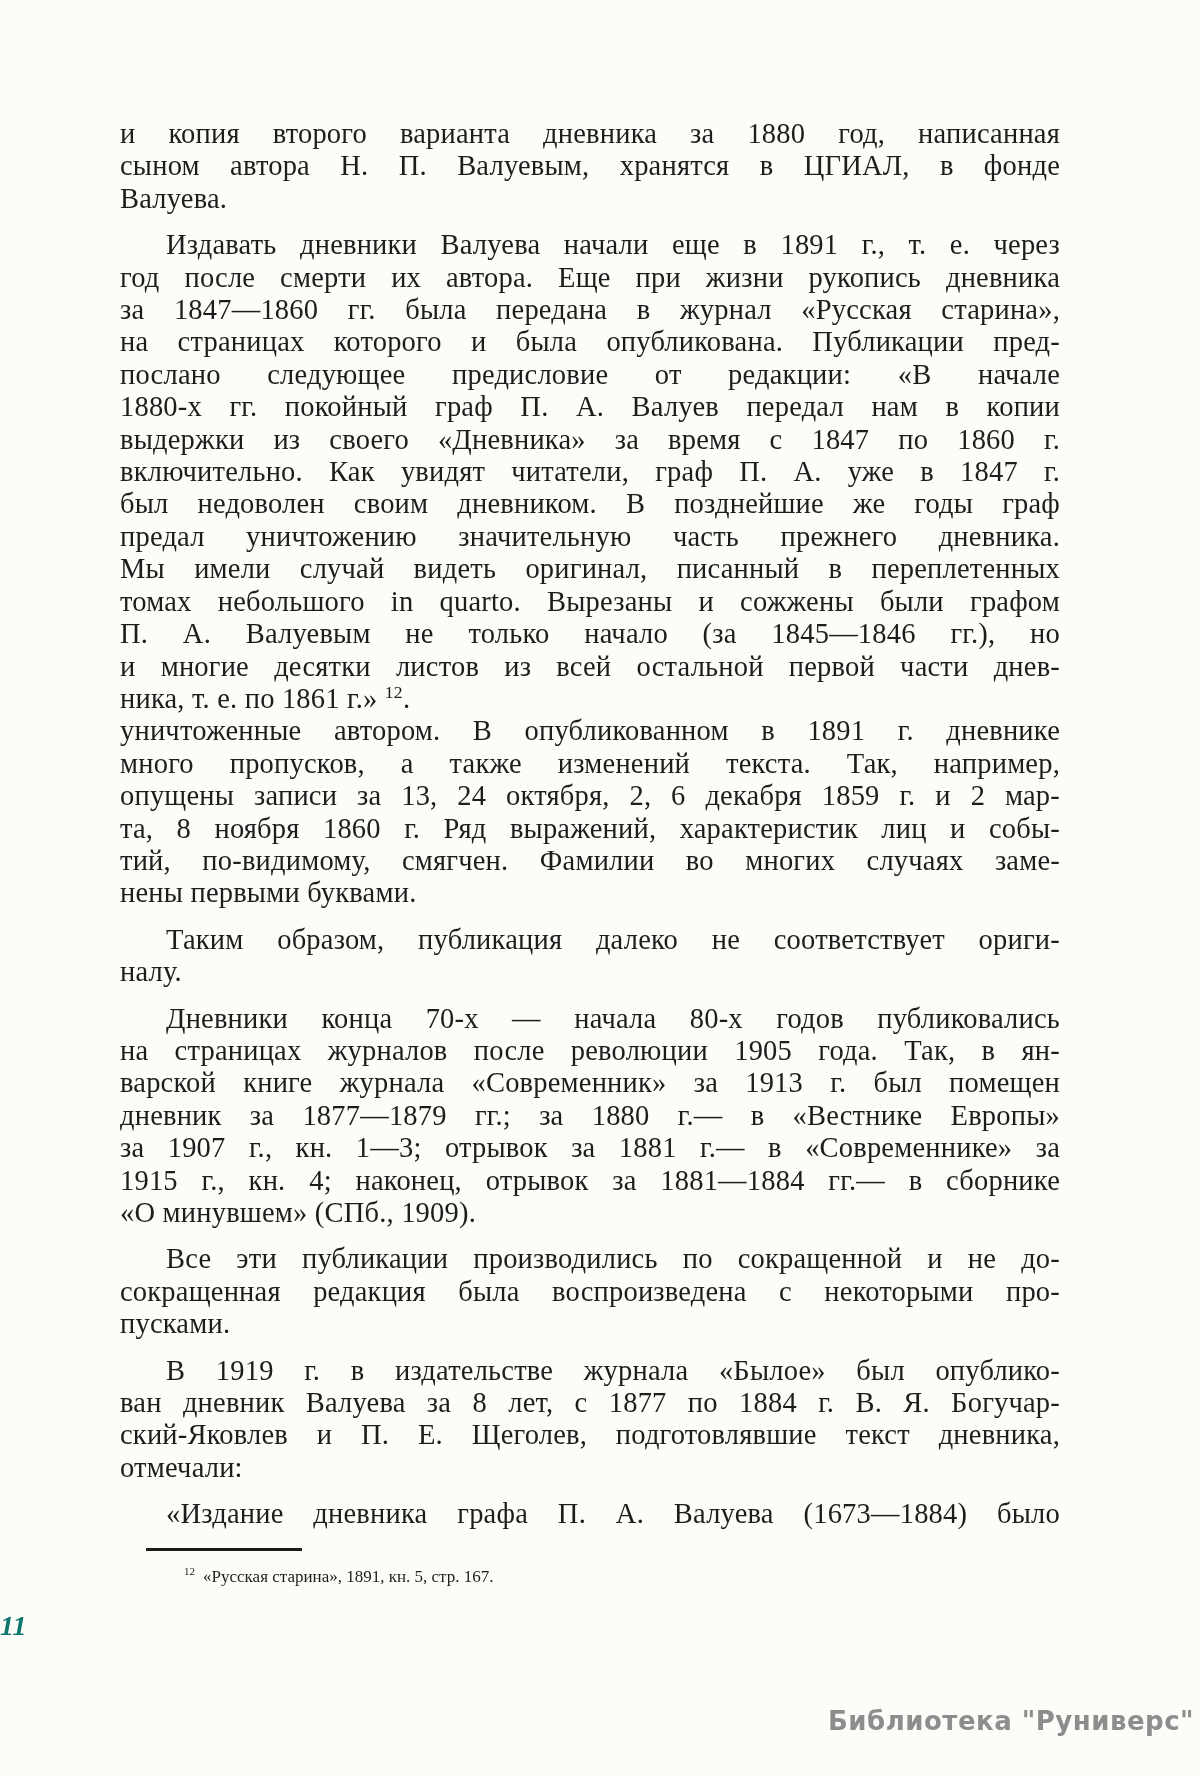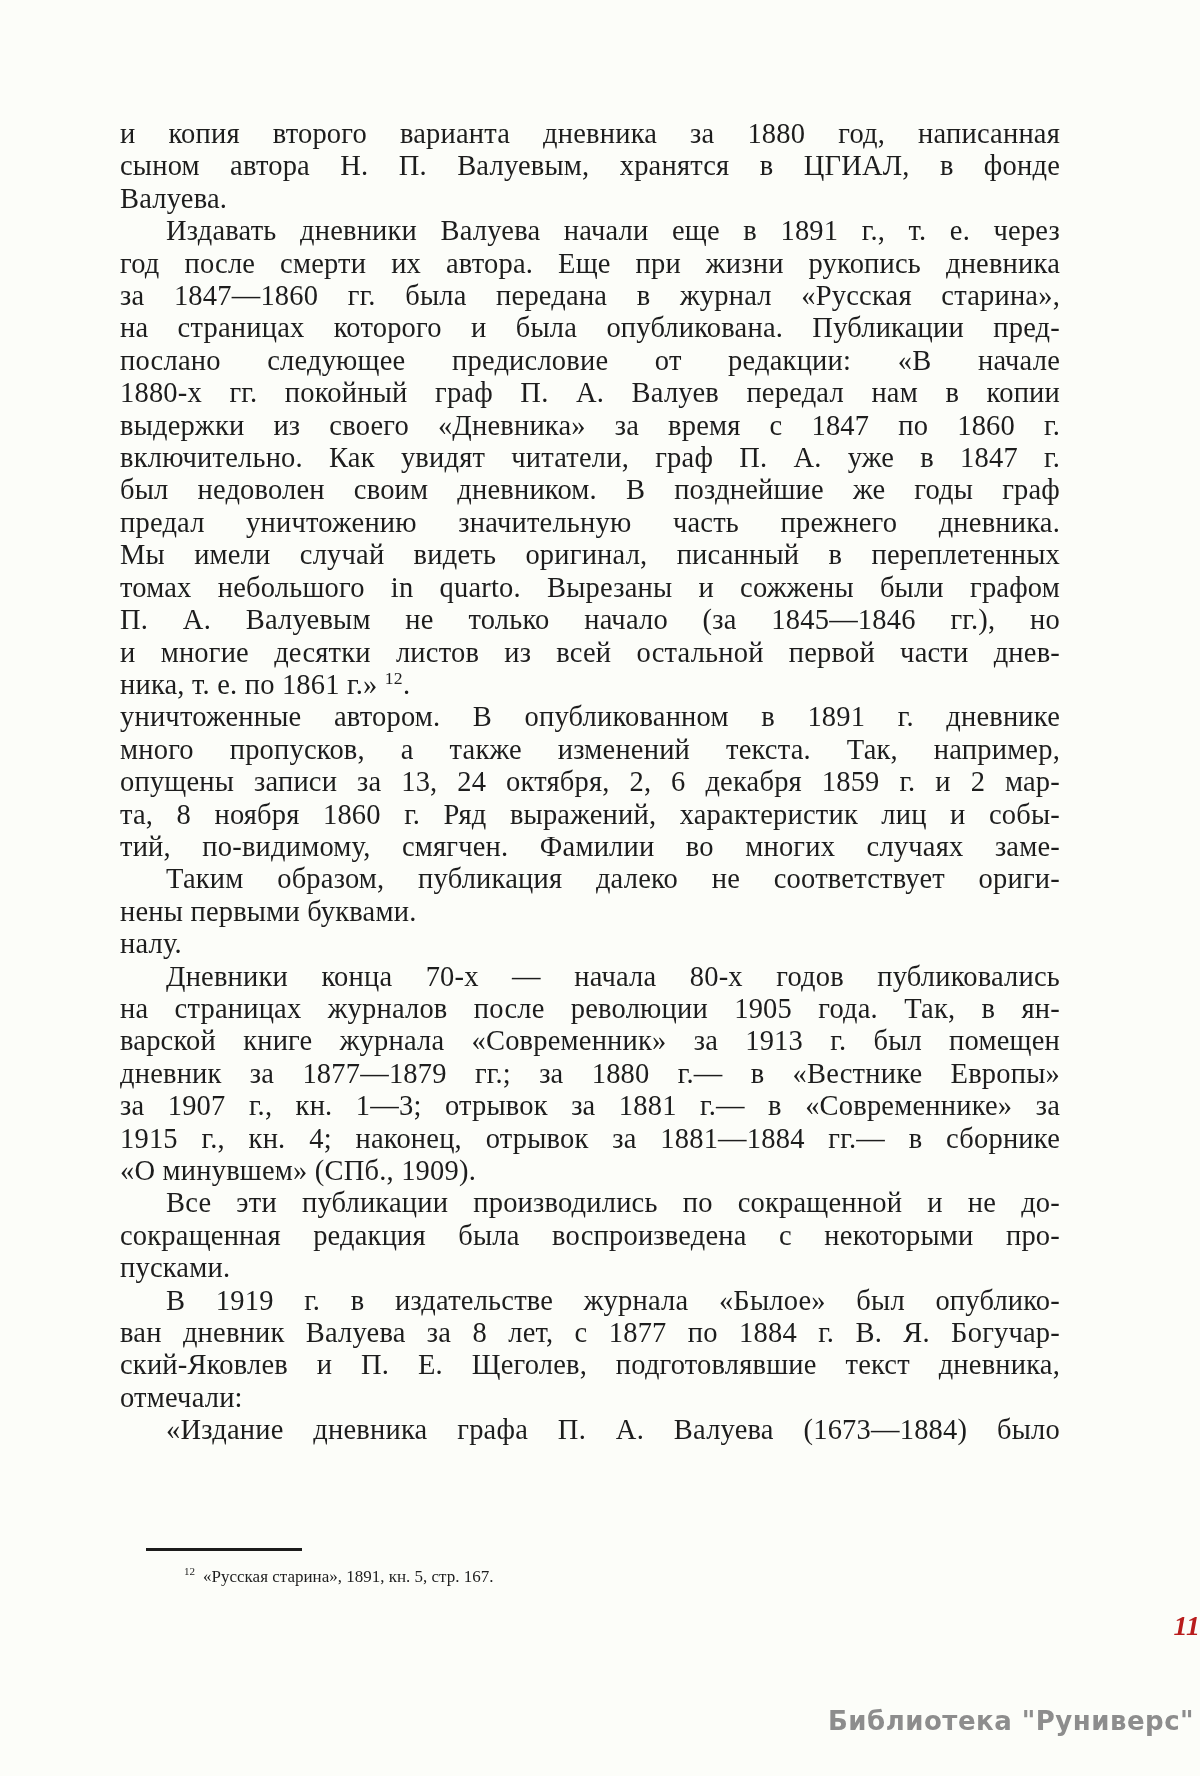--- a/index.html
+++ b/index.html
@@ -28,20 +28,21 @@
     text-align: justify;
     text-align-last: justify;
     color: #1d1d1d;
     letter-spacing: 0.2px;
   }
   .line.end {
     text-align-last: left;
   }
   .line.indent {
     text-indent: 46px;
+    margin-top: 14px;
   }
   .line sup {
     font-size: 0.62em;
     line-height: 0;
     vertical-align: super;
   }
   .footnote-rule {
     position: absolute;
     left: 146px;
     top: 1548px;
@@ -64,25 +65,25 @@
     font-size: 0.65em;
     line-height: 0;
     vertical-align: super;
     margin-right: 8px;
   }
   .page-number {
     position: absolute;
     left: 0;
     top: 1610px;
     width: 1200px;
-    text-align: right;
+    text-align: left;
     font-size: 28px;
     font-style: italic;
     font-weight: bold;
-    color: #b91c1c;
+    color: #0f766e;
   }
   .watermark {
     position: absolute;
     left: 828px;
     top: 1706px;
     font-family: "DejaVu Sans", "Liberation Sans", sans-serif;
     font-size: 26px;
     font-weight: bold;
     color: #8d8d8d;
     letter-spacing: 0.5px;
@@ -110,22 +111,22 @@
       <div class="line">Мы имели случай видеть оригинал, писанный в переплетенных</div>
       <div class="line">томах небольшого in quarto. Вырезаны и сожжены были графом</div>
       <div class="line">П. А. Валуевым не только начало (за 1845—1846 гг.), но</div>
       <div class="line">и многие десятки листов из всей остальной первой части днев-</div>
       <div class="line end">ника, т. е. по 1861 г.» <sup>12</sup>.</div>
       <div class="line">уничтоженные автором. В опубликованном в 1891 г. дневнике</div>
       <div class="line">много пропусков, а также изменений текста. Так, например,</div>
       <div class="line">опущены записи за 13, 24 октября, 2, 6 декабря 1859 г. и 2 мар-</div>
       <div class="line">та, 8 ноября 1860 г. Ряд выражений, характеристик лиц и собы-</div>
       <div class="line">тий, по-видимому, смягчен. Фамилии во многих случаях заме-</div>
+      <div class="line end">нены первыми буквами.</div>
       <div class="line indent">Таким образом, публикация далеко не соответствует ориги-</div>
-      <div class="line end">нены первыми буквами.</div>
       <div class="line end">налу.</div>
       <div class="line indent">Дневники конца 70-х — начала 80-х годов публиковались</div>
       <div class="line">на страницах журналов после революции 1905 года. Так, в ян-</div>
       <div class="line">варской книге журнала «Современник» за 1913 г. был помещен</div>
       <div class="line">дневник за 1877—1879 гг.; за 1880 г.— в «Вестнике Европы»</div>
       <div class="line">за 1907 г., кн. 1—3; отрывок за 1881 г.— в «Современнике» за</div>
       <div class="line">1915 г., кн. 4; наконец, отрывок за 1881—1884 гг.— в сборнике</div>
       <div class="line end">«О минувшем» (СПб., 1909).</div>
       <div class="line indent">Все эти публикации производились по сокращенной и не до-</div>
       <div class="line">сокращенная редакция была воспроизведена с некоторыми про-</div>

